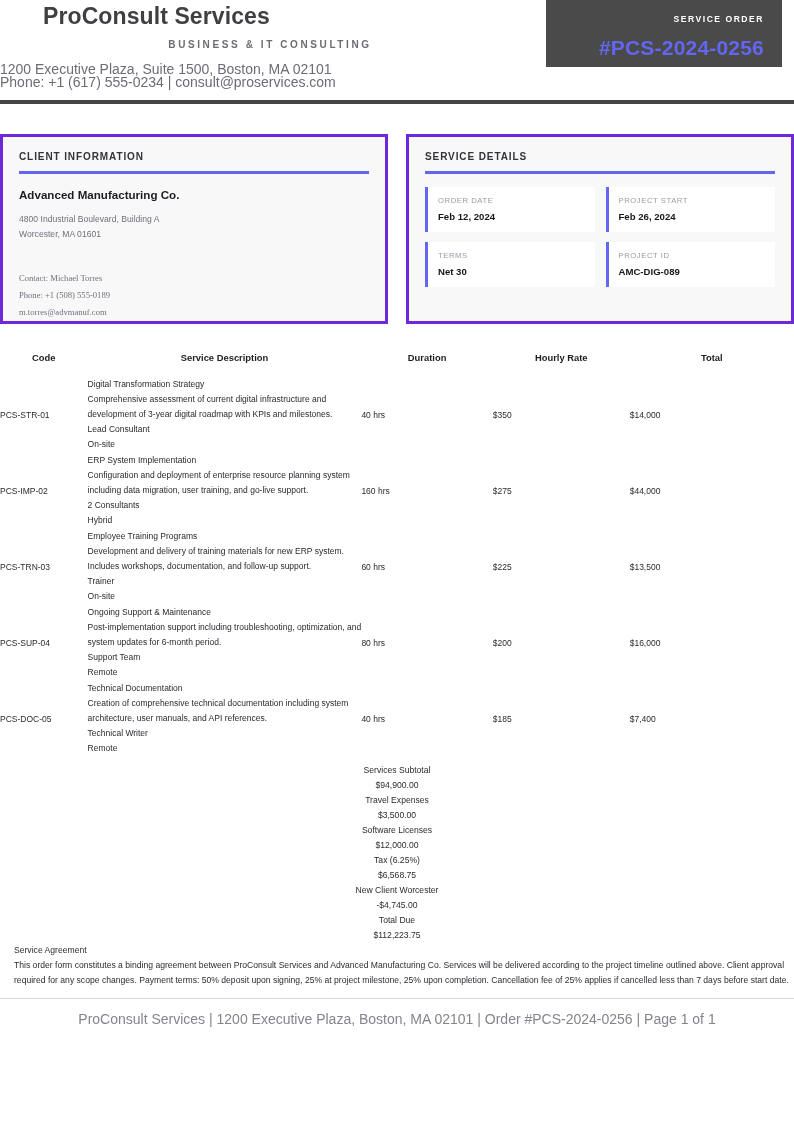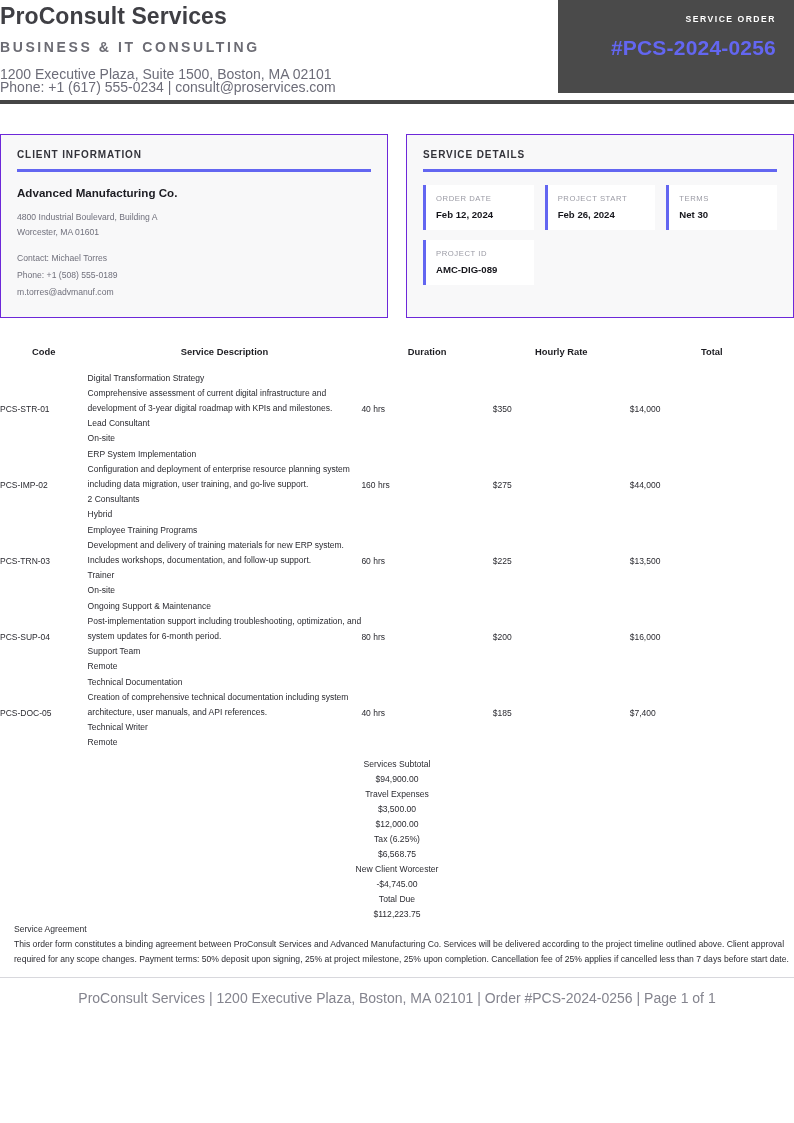--- a/index.html
+++ b/index.html
@@ -34,40 +34,42 @@
     top: 2px;
     width: 540px;
   }
   .brand-name {
     font-size: 23px;
     font-weight: bold;
     color: #3f3f44;
     letter-spacing: 0.1px;
     line-height: 28px;
     margin: 0;
+    padding-left: 43px;
   }
   .brand-tagline {
-    font-size: 14px;
+    font-size: 10px;
     font-weight: bold;
     color: #6c6c74;
     letter-spacing: 2.6px;
     margin-top: 9px;
+    text-align: center;
   }
   .brand-contact {
     margin-top: 13px;
     font-size: 14px;
     color: #6c6c78;
     line-height: 13px;
   }
   .order-badge {
     position: absolute;
-    right: 0;
+    right: 12px;
     top: 0;
     width: 236px;
-    height: 93px;
+    height: 67px;
     background: #4a4a4a;
     box-sizing: border-box;
     padding: 14px 18px 0 0;
     text-align: right;
   }
   .order-badge-label {
     font-size: 8.6px;
     font-weight: bold;
     letter-spacing: 1.5px;
     color: #ffffff;
@@ -88,23 +90,23 @@
 
   
   .panels {
     margin-top: 30px;
     display: flex;
     gap: 18px;
     align-items: stretch;
   }
   .panel {
     background: #f8f8f9;
-    border: 1px solid #6d28d9;
+    border: 3px solid #6d28d9;
     box-sizing: border-box;
-    padding: 14px 16px 16px 16px;
+    padding: 14px 16px 0 16px;
     flex: 1;
   }
   .panel-title {
     font-size: 10px;
     font-weight: bold;
     letter-spacing: 0.9px;
     color: #33333a;
   }
   .panel-rule {
     margin-top: 9px;
@@ -118,31 +120,32 @@
     font-weight: bold;
     color: #1c1c22;
   }
   .client-addr {
     margin-top: 11px;
     font-size: 8.6px;
     color: #70707c;
     line-height: 15px;
   }
   .client-contact {
-    margin-top: 10px;
+    margin-top: 28px;
     font-size: 8.6px;
     color: #70707c;
     line-height: 17px;
+    font-family: Liberation Serif, serif;
   }
 
   
   .detail-grid {
     margin-top: 13px;
     display: grid;
-    grid-template-columns: 1fr 1fr 1fr;
+    grid-template-columns: 1fr 1fr;
     gap: 10px 11px;
   }
   .detail-card {
     background: #ffffff;
     border-left: 3px solid #6366f1;
     box-sizing: border-box;
     padding: 9px 10px 10px 10px;
     min-height: 44px;
   }
   .detail-label {
@@ -392,20 +395,21 @@
         <td class="cell-total">$7,400</td>
       </tr>
     </tbody>
   </table>
 
   <div class="totals">
     <div class="totals-line">Services Subtotal</div>
     <div class="totals-line">$94,900.00</div>
     <div class="totals-line">Travel Expenses</div>
     <div class="totals-line">$3,500.00</div>
+    <div class="totals-line">Software Licenses</div>
     <div class="totals-line">$12,000.00</div>
     <div class="totals-line">Tax (6.25%)</div>
     <div class="totals-line">$6,568.75</div>
     <div class="totals-line">New Client Worcester</div>
     <div class="totals-line">-$4,745.00</div>
     <div class="totals-line">Total Due</div>
     <div class="totals-line">$112,223.75</div>
   </div>
 
   <div class="agreement">

